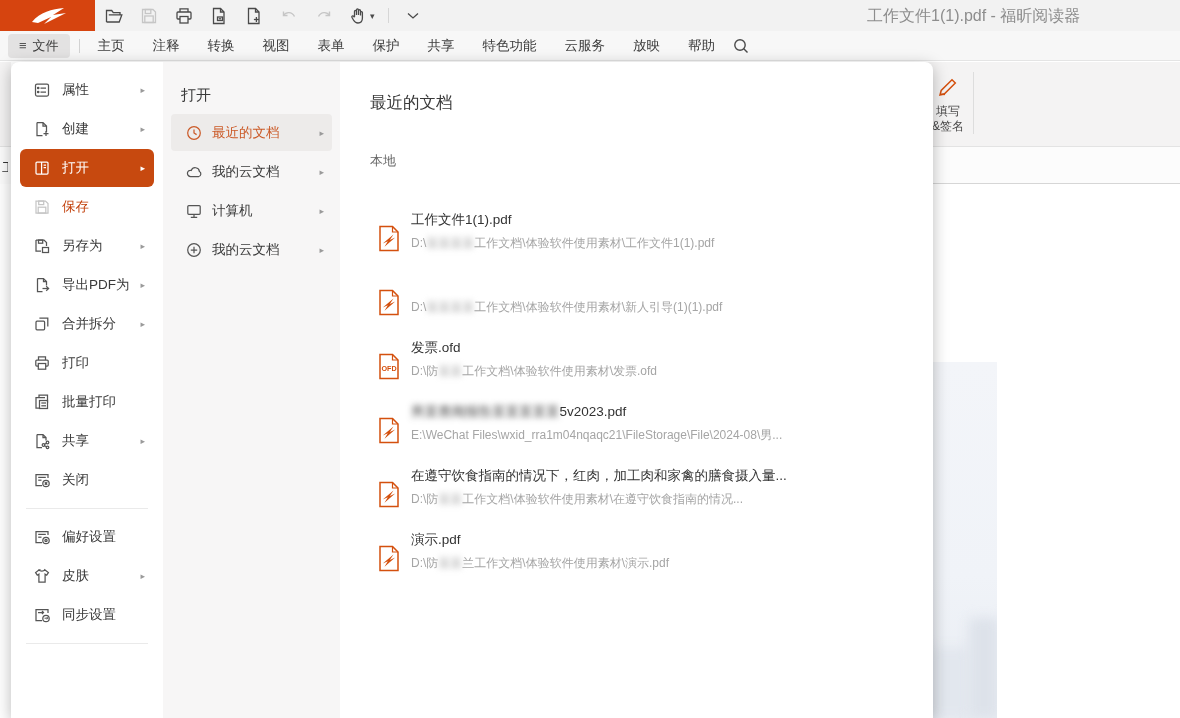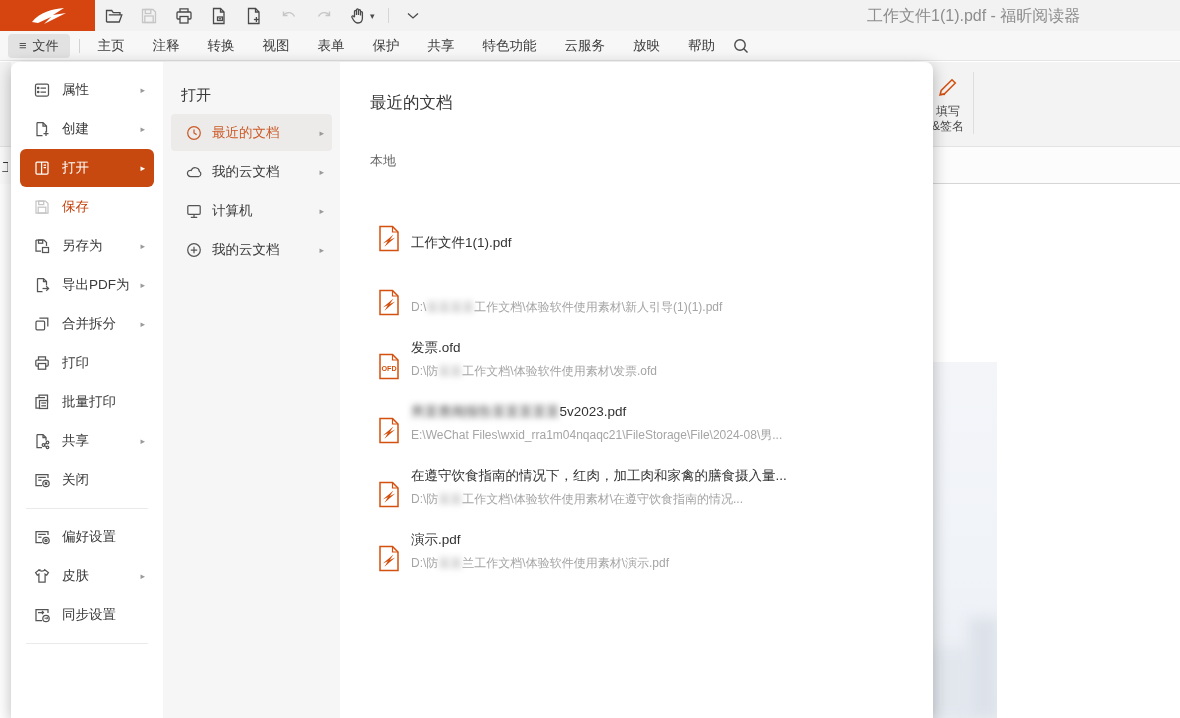--- a/index.html
+++ b/index.html
@@ -476,20 +476,21 @@
           <div class="doc-item">
             <span class="fico">
               <svg width="22" height="27" viewBox="0 0 22 27">
                 <path d="M2 1.5 h12.5 l5.5 5.5 V25.5 H2 z" fill="#fff" stroke="#d4500e" stroke-width="1.5"></path>
                 <path d="M14.5 1.5 v5.5 h5.5" fill="none" stroke="#d4500e" stroke-width="1.2"></path>
                 <path d="M4.8 18.5 L15.5 9.5 L11.8 15 L17.2 12.5 L6.5 21.8 L9.8 16.2 Z" fill="#d4500e"></path>
               </svg>
             </span>
             <div>
               <div class="doc-title"><span>工作文件1(1).pdf</span></div>
+              <div class="doc-path"><span>D:\</span><span class="blur">某某某某</span><span>工作文档\体验软件使用素材\工作文件1(1).pdf</span></div>
             </div>
           </div>
           <div class="doc-item">
             <span class="fico">
               <svg width="22" height="27" viewBox="0 0 22 27">
                 <path d="M2 1.5 h12.5 l5.5 5.5 V25.5 H2 z" fill="#fff" stroke="#d4500e" stroke-width="1.5"></path>
                 <path d="M14.5 1.5 v5.5 h5.5" fill="none" stroke="#d4500e" stroke-width="1.2"></path>
                 <path d="M4.8 18.5 L15.5 9.5 L11.8 15 L17.2 12.5 L6.5 21.8 L9.8 16.2 Z" fill="#d4500e"></path>
               </svg>
             </span>

